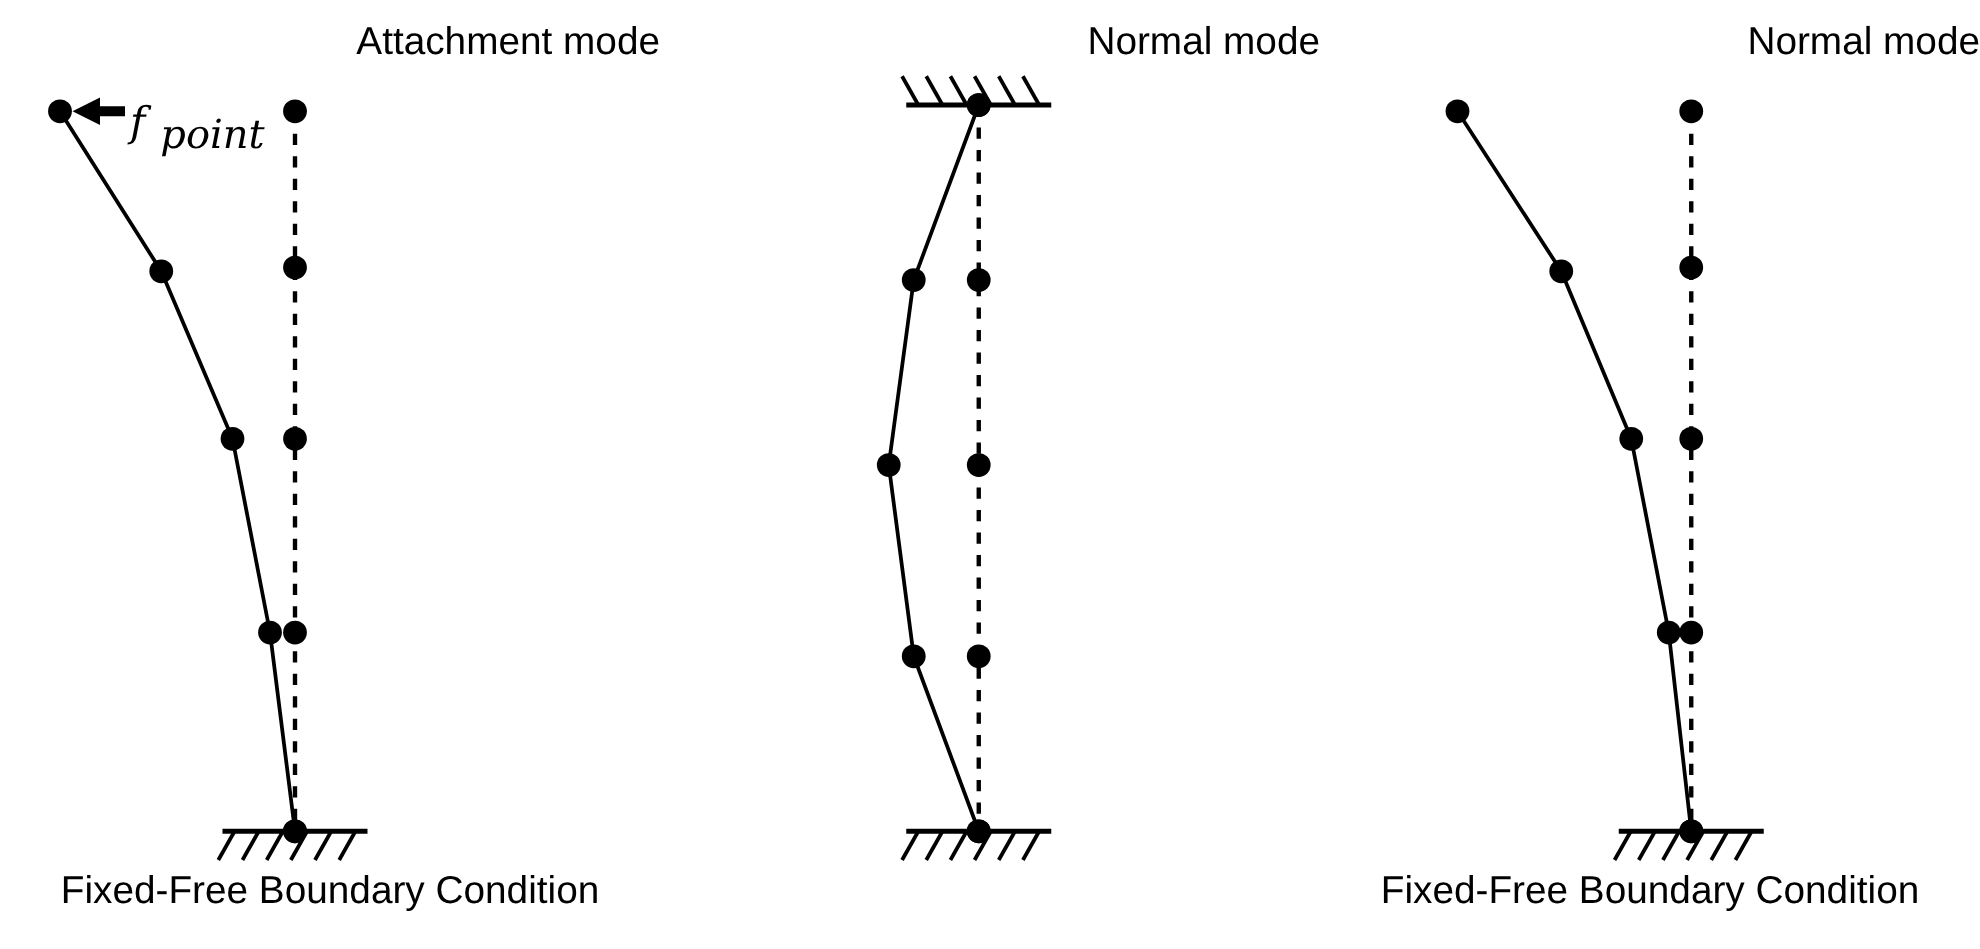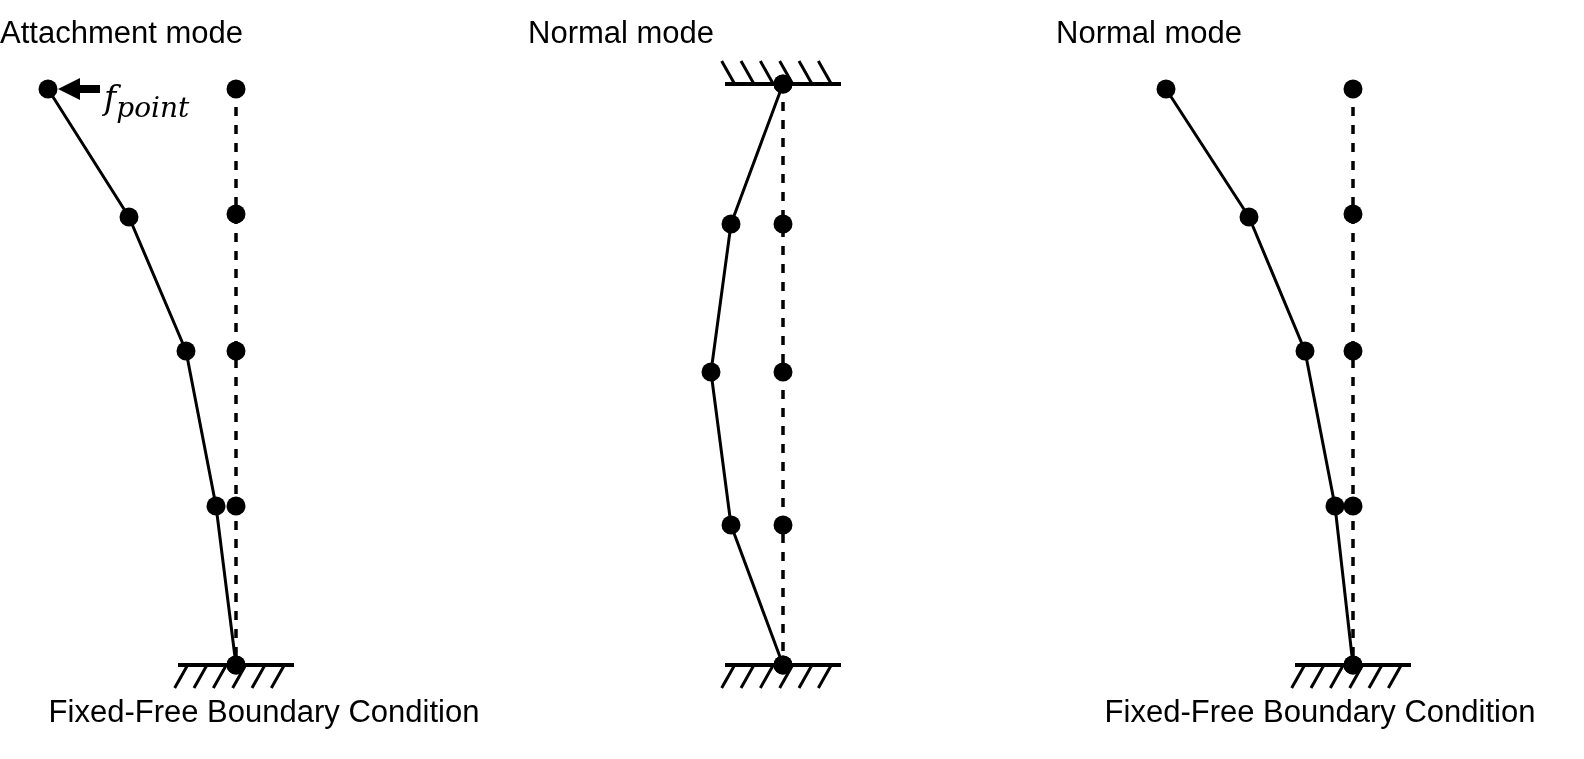--- a/index.html
+++ b/index.html
@@ -21,21 +21,21 @@
   }
   #panel-0 { left: 0px;    width: 528px; }
   #panel-1 { left: 528px;  width: 528px; }
   #panel-2 { left: 1056px; width: 528px; }
 
   .panel-title {
     position: absolute;
     top: 14px;
     left: 0;
     width: 100%;
-    text-align: left;
+    text-align: right;
     font-size: 31px;
     color: #000000;
     line-height: 38px;
     white-space: nowrap;
   }
   .panel-caption {
     position: absolute;
     top: 692px;
     left: 0;
     width: 100%;
@@ -54,21 +54,21 @@
     display: block;
   }
   .force-label {
     position: absolute;
     font-family: "DejaVu Serif", serif;
     font-style: italic;
     color: #000000;
     white-space: nowrap;
   }
   .force-label .fl-main { font-size: 33px; }
-  .force-label .fl-sub  { font-size: 28px; vertical-align: -0.28em; }
+  .force-label .fl-sub  { font-size: 32px; vertical-align: -0.28em; margin-left: 12px; }
 </style>
 </head>
 <body>
 
 <div class="panel" id="panel-0">
   <div class="panel-title">Attachment mode</div>
   <svg class="panel-svg" id="svg-0" viewBox="0 0 528 759">
       <g>
         <line x1="178" y1="665" x2="294" y2="665" stroke="#000000" stroke-width="4"></line>
         <line x1="187.66666666666666" y1="665" x2="174.66666666666666" y2="688" stroke="#000000" stroke-width="3"></line>

